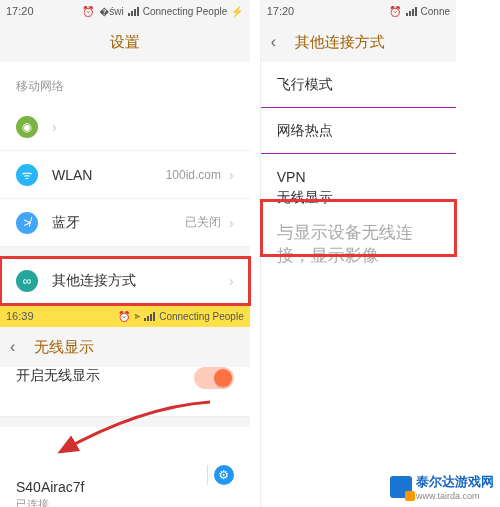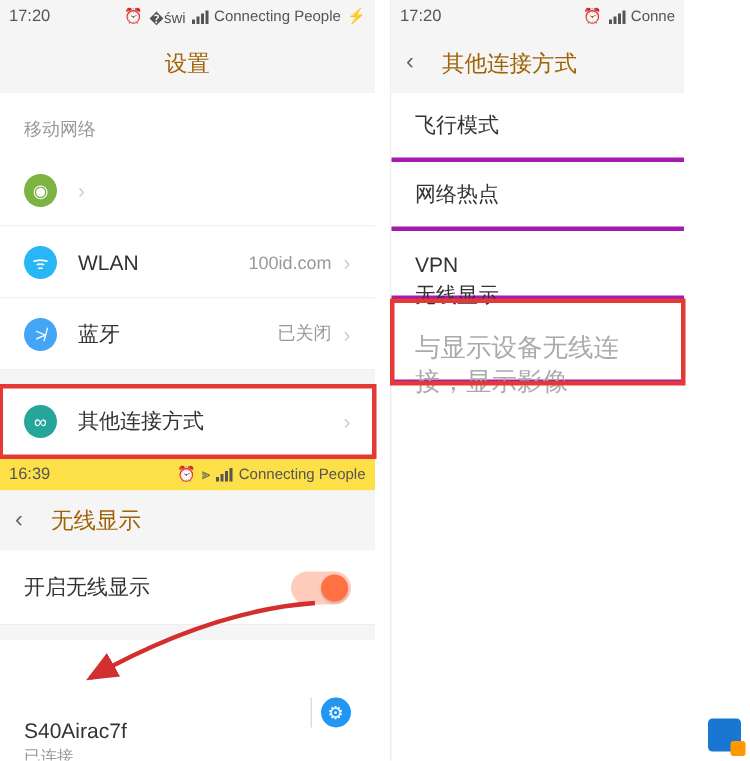--- a/index.html
+++ b/index.html
@@ -31,30 +31,30 @@
     .row .value { font-size: 12px; color: #999; margin-right: 8px; }
     .row .chev { color: #ccc; font-size: 14px; }
     
     .icon-mobile { background: #7cb342; }
     .icon-wlan { background: #29b6f6; }
     .icon-bt { background: #42a5f5; }
     .icon-other { background: #26a69a; }
     
     .highlight-red { outline: 3px solid #e53935; outline-offset: -2px; }
     
-    .row-plain { height: 46px; display: flex; align-items: center; padding: 0 16px; background: #fff; border-bottom: 3px solid #a21caf; font-size: 14px; color: #333; }
+    .row-plain { height: 46px; display: flex; align-items: center; padding: 0 16px; background: #fff; border-bottom: 1px solid #a21caf; font-size: 14px; color: #333; }
     .row-plain.tall { height: 56px; flex-direction: column; align-items: flex-start; justify-content: center; }
     .row-plain .sub { font-size: 17px; color: #aaa; margin-top: 14px; }
     
     .toggle { width: 40px; height: 22px; border-radius: 11px; background: #eee; position: relative; }
     .toggle.on { background: #ffccbc; }
     .toggle .knob { width: 18px; height: 18px; border-radius: 50%; background: #fff; position: absolute; top: 2px; left: 2px; box-shadow: 0 1px 2px rgba(0,0,0,0.2); }
     .toggle.on .knob { left: 20px; background: #ff7043; }
     
-    .row-toggle { height: 50px; display: flex; align-items: center; padding: 0 16px; background: #fff; border-bottom: 1px solid #eee; }
+    .row-toggle { height: 50px; display: flex; padding: 0 16px; background: #fff; border-bottom: 1px solid #eee; }
     .row-toggle .label { flex: 1; font-size: 14px; color: #333; }
     
     .device-row { padding: 10px 16px; background: #fff; display: flex; align-items: center; }
     .device-row .info { flex: 1; margin-top: 42px; }
     .device-row .name { font-size: 14px; color: #333; }
     .device-row .status { font-size: 11px; color: #999; margin-top: 2px; }
     .device-row .gear-wrap { display: flex; align-items: center; gap: 6px; }
     .device-row .vline { width: 1px; height: 20px; background: #ddd; }
     .device-row .gear { width: 20px; height: 20px; border-radius: 50%; background: #2196f3; display: flex; align-items: center; justify-content: center; color: #fff; font-size: 12px; }
     
@@ -193,13 +193,17 @@
     </div>
     <div class="row-plain tall highlight-red">
       <span>无线显示</span>
       <span class="sub">与显示设备无线连接，显示影像</span>
     </div>
   </div>
 </div>
 
 <div class="watermark">
   <span class="logo"></span>
+  <span>
+    <span>泰尔达游戏网</span>
+    <span class="sub">www.tairda.com</span>
+  </span>
 </div>
 
 </body></html>

